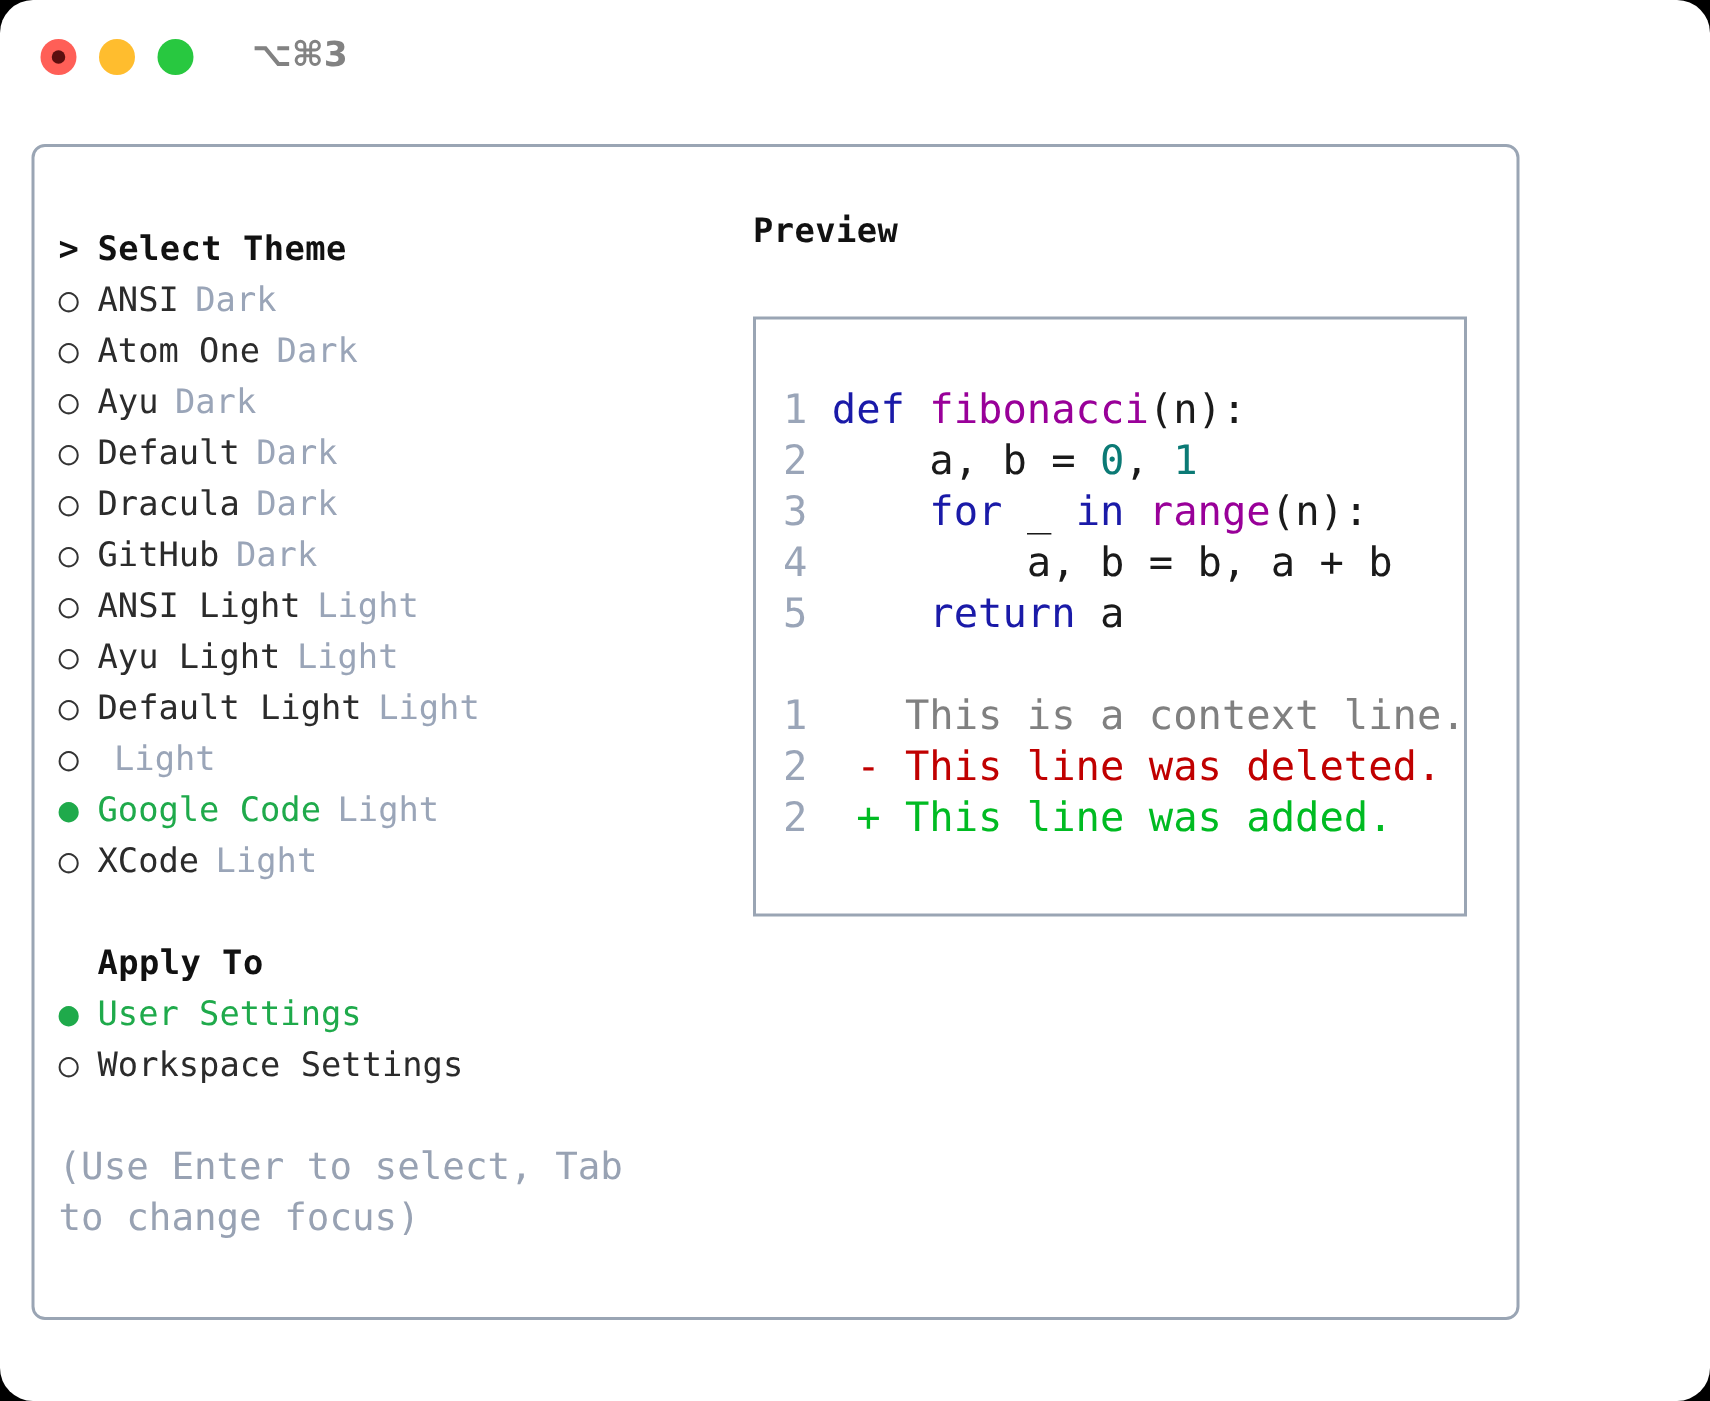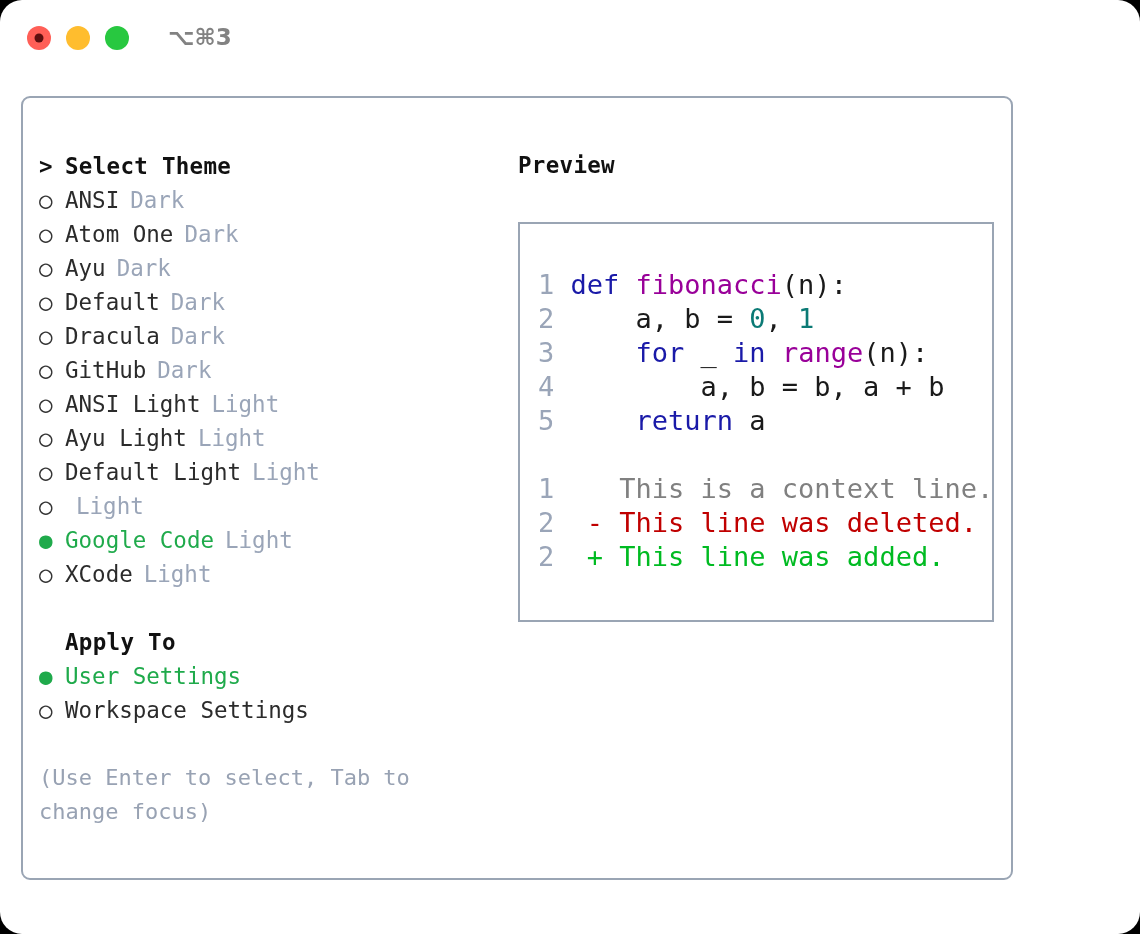--- a/index.html
+++ b/index.html
@@ -130,33 +130,32 @@
     text-align: center;
   }
 
   .spacer-row { height: 34px; }
 
   .hint {
     position: absolute;
     left: 16px;
     top: 663px;
     width: 420px;
-    font-size: 22px;
+    font-size: 25px;
     line-height: 34px;
     color: #98a2b3;
     white-space: pre-wrap;
   }
 
   
   .preview-col {
     position: absolute;
     left: 479px;
-    top: 50px;
+    top: 39px;
     width: 490px;
-    margin-left: 16px;
   }
 
   .preview-title {
     font-size: 22.5px;
     line-height: 34px;
     font-weight: 700;
     color: #111111;
     letter-spacing: 0.3px;
   }
 

